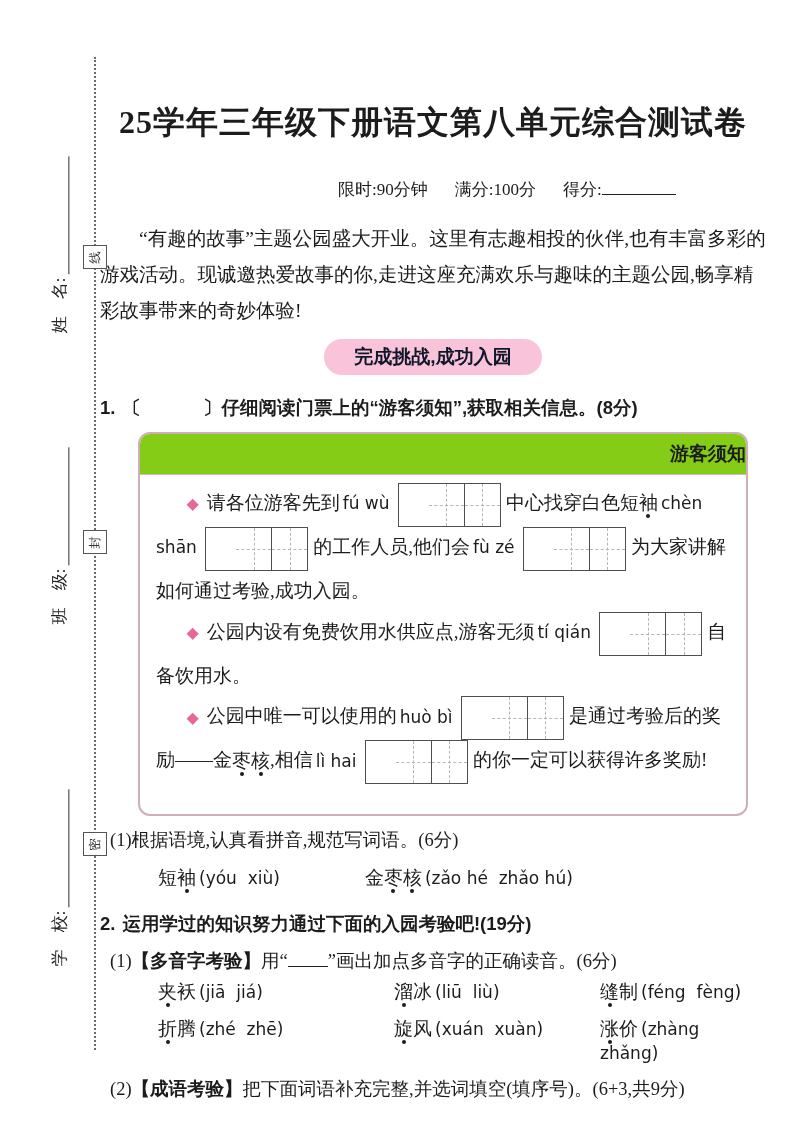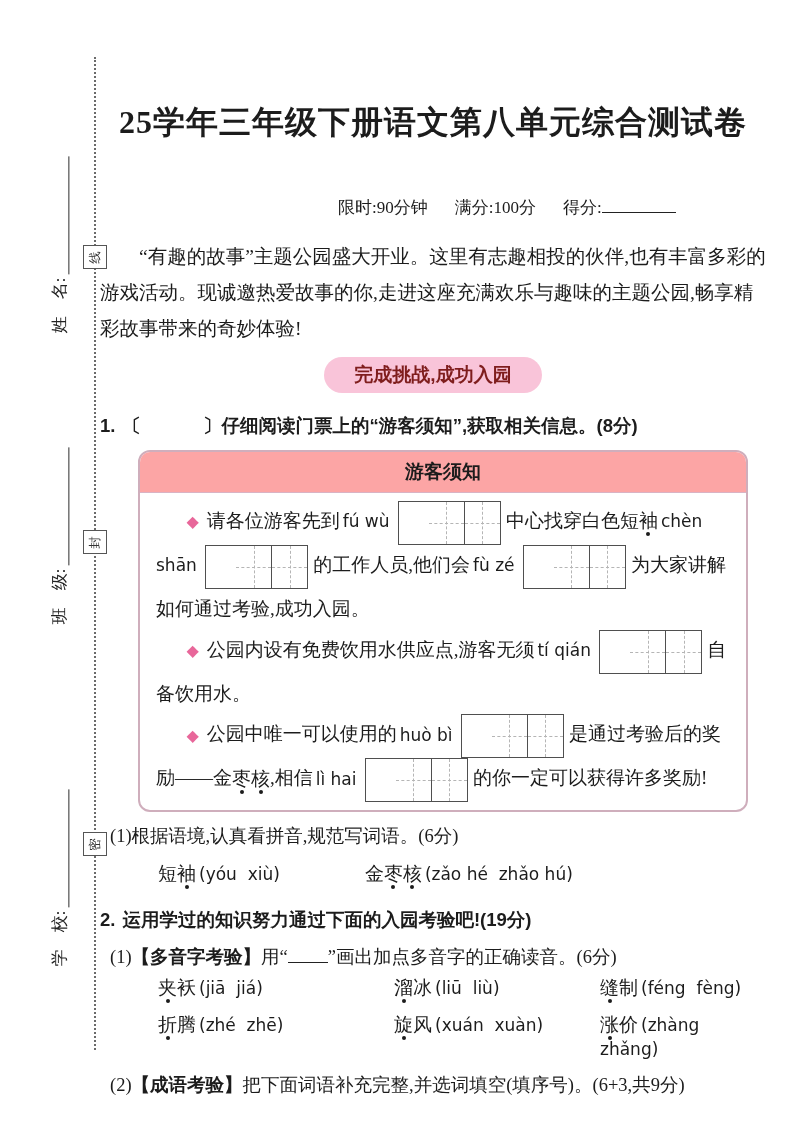--- a/index.html
+++ b/index.html
@@ -15,41 +15,41 @@
   .vfield .wl { display:inline-block; width:118px; height:0;
                 border-bottom:1.6px solid #2c2c2c; margin-left:3px; position:relative; top:9px; }
   .sealbox { position:absolute; left:83px; width:22px; height:22px; background:#fff;
              border:1px solid #555; display:flex; align-items:center; justify-content:center; z-index:2; }
   .sealbox span { display:block; transform:rotate(-90deg); font-size:12.5px; color:#333; }
 
   
   .main { position:absolute; left:100px; top:16px; width:666px; }
   .title { margin:86px 0 0; font-size:32px; line-height:1.3; text-align:center;
            font-weight:bold; letter-spacing:1px; }
-  .meta { margin:52px 0 0 238px; font-size:17px; }
+  .meta { margin:34px 0 0 238px; font-size:17px; }
   .meta .m { margin-right:27px; }
   .score-line { display:inline-block; width:74px; height:13px;
                 border-bottom:1.6px solid #222; }
   .intro { margin:20px 0 0; font-size:19.5px; line-height:1.85; text-indent:2em; }
   .badge { margin:10px auto 0; width:max-content; background:#f9c4d9;
            border-radius:22px; padding:5px 30px; font-weight:bold; font-size:19px;
-           font-family:"Liberation Sans","DejaVu Sans",sans-serif; color:#7f1d1d; }
+           font-family:"Liberation Sans","DejaVu Sans",sans-serif; color:#0f172a; }
 
   .q-head { margin:20px 0 0; font-family:"Liberation Sans","DejaVu Sans",sans-serif;
             font-weight:bold; font-size:18.5px; }
   .q-head .num { margin-right:7px; }
   .bra-gap { display:inline-block; width:62px; }
 
   
   .notice-card { margin:12px 0 0 38px; width:606px; border:2px solid #cfaebc;
                  border-radius:12px; background:#fff; overflow:hidden; }
-  .notice-head { background:#fca5a5; border-bottom:1px solid #d9b3c4; padding:7px 0;
-                 text-align:center; font-family:"Liberation Sans","DejaVu Sans",sans-serif;
+  .notice-head { background:#84cc16; border-bottom:1px solid #d9b3c4; padding:7px 0;
+                 text-align:right; font-family:"Liberation Sans","DejaVu Sans",sans-serif;
                  font-weight:bold; font-size:19px; }
-  .notice-body { padding:8px 16px 8px; font-size:19px; line-height:2.15; }
+  .notice-body { padding:8px 16px 30px; font-size:19px; line-height:2.15; }
   .nb { margin:0; text-indent:1.6em; }
   .diamond { color:#e8679a; margin-right:8px; font-size:16px; }
   .py { font-family:"DejaVu Sans",sans-serif; font-size:17px; white-space:pre-wrap; margin:0 3px; }
   .tzg { display:inline-block; vertical-align:middle; border:1px solid #4f4f4f;
          margin:0 5px; line-height:0; background:#fff; }
   .tzg .c { display:inline-block; width:35px; height:42px; position:relative; }
   .tzg .c + .c { border-left:1px solid #4f4f4f; }
   .tzg .c::before { content:""; position:absolute; left:50%; top:0; bottom:0;
                     border-left:1px dashed #b5b5b5; }
   .tzg .c::after  { content:""; position:absolute; top:50%; left:0; right:0;

